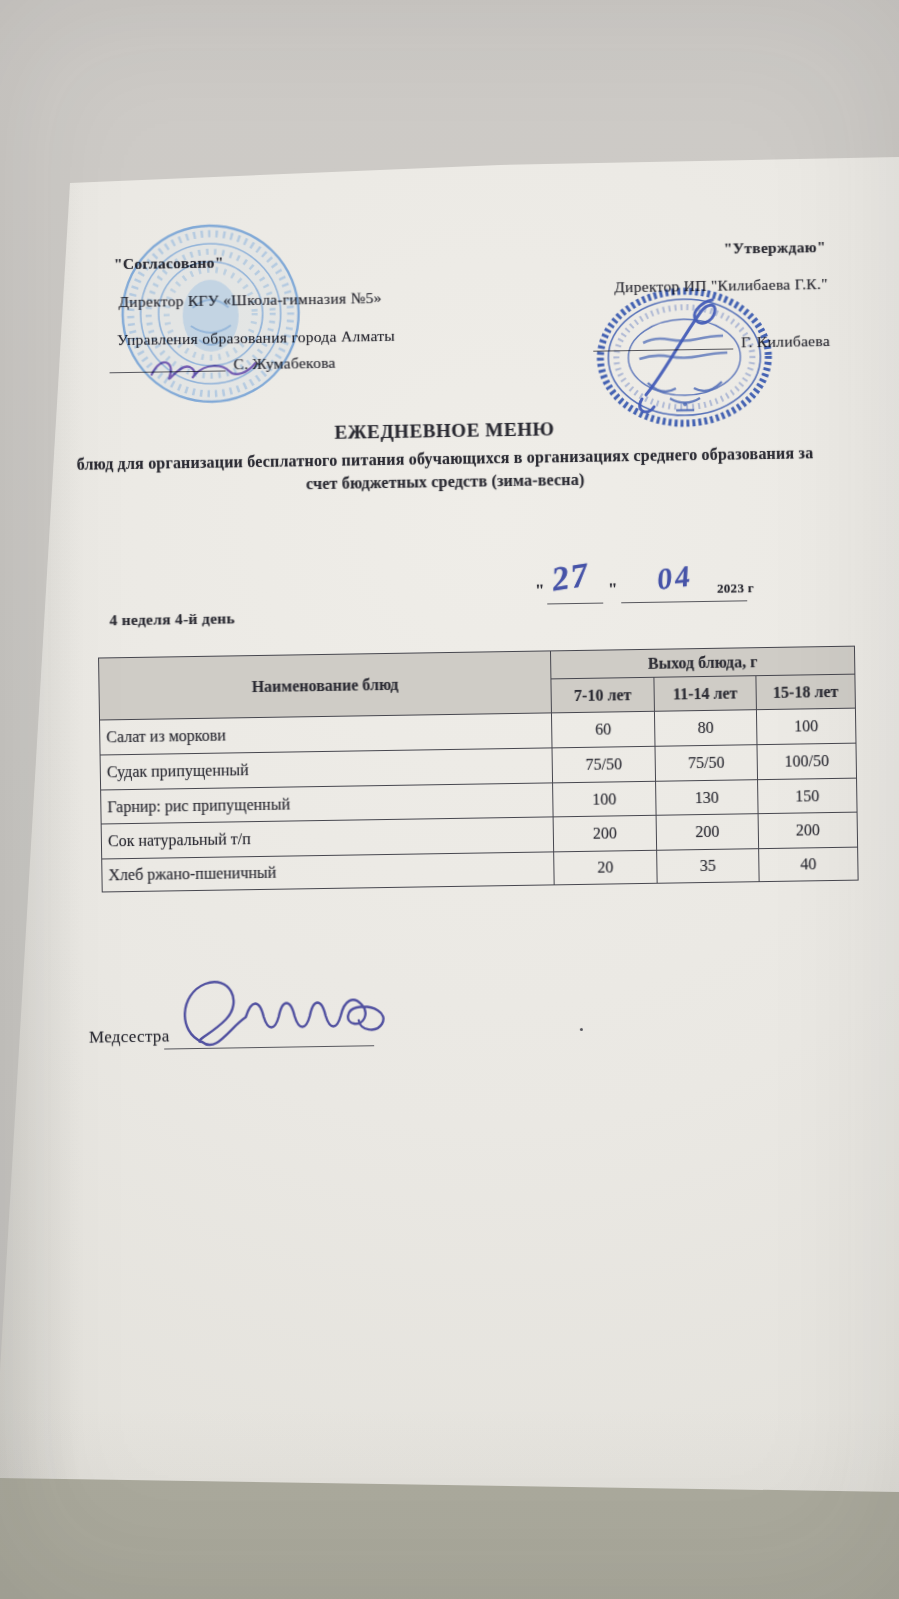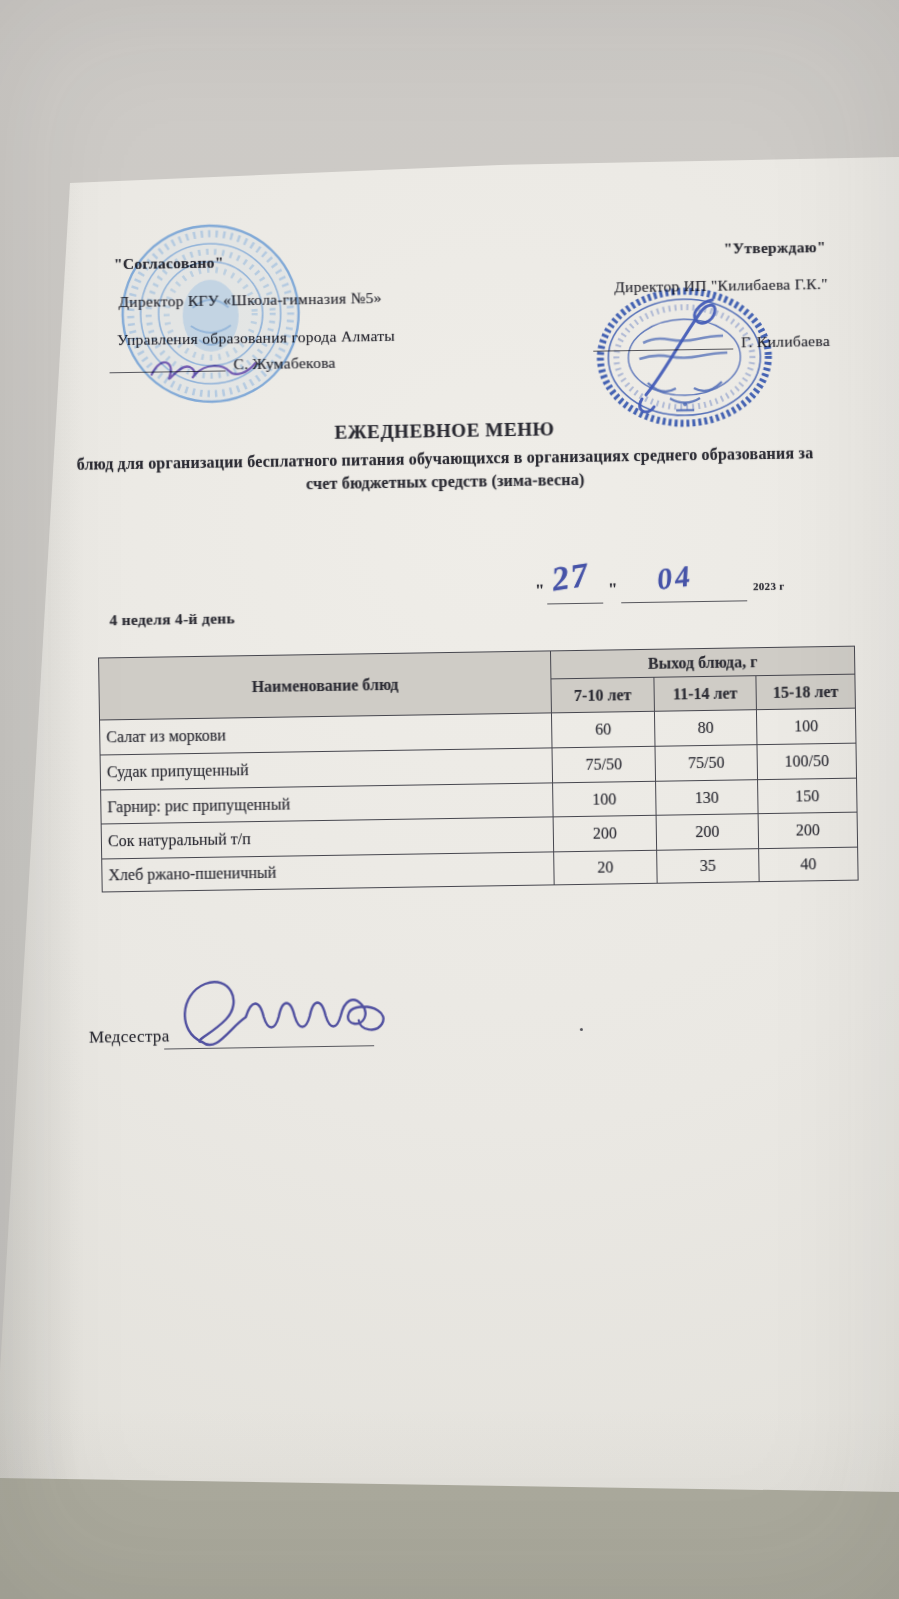--- a/index.html
+++ b/index.html
@@ -92,21 +92,21 @@
       <div class="title-sub doc-text" style="white-space:normal;">блюд для организации бесплатного питания обучающихся   в организациях среднего образования за счет бюджетных средств (зима-весна)</div>
     </div>
 
     <div class="abs doc-text bold" style="left:112px;top:606px;">4 неделя 4-й день</div>
     <div class="abs doc-text bold" style="left:538px;top:582px;font-size:17px;">"</div>
     <div class="abs uline" style="left:550px;top:604px;width:56px;"></div>
     <div class="abs hand" style="left:555px;top:560px;font-size:34px;transform:rotate(-8deg);letter-spacing:2px;">27</div>
     <div class="abs doc-text bold" style="left:611px;top:582px;font-size:17px;">"</div>
     <div class="abs uline" style="left:624px;top:604px;width:126px;"></div>
     <div class="abs hand" style="left:660px;top:564px;font-size:30px;transform:rotate(-6deg);letter-spacing:3px;">04</div>
-    <div class="abs doc-text bold" style="left:756px;top:585px;font-size:11px;">2023 г</div>
+    <div class="abs doc-text bold" style="left:720px;top:585px;font-size:13px;">2023 г</div>
 
     <table class="menu abs" style="left:100px;top:652px;">
       <colgroup>
         <col style="width:452px">
           <col style="width:103px">
           <col style="width:102px">
           <col style="width:99px">
       </colgroup>
       <tbody>
           <tr style="height:28px;">

